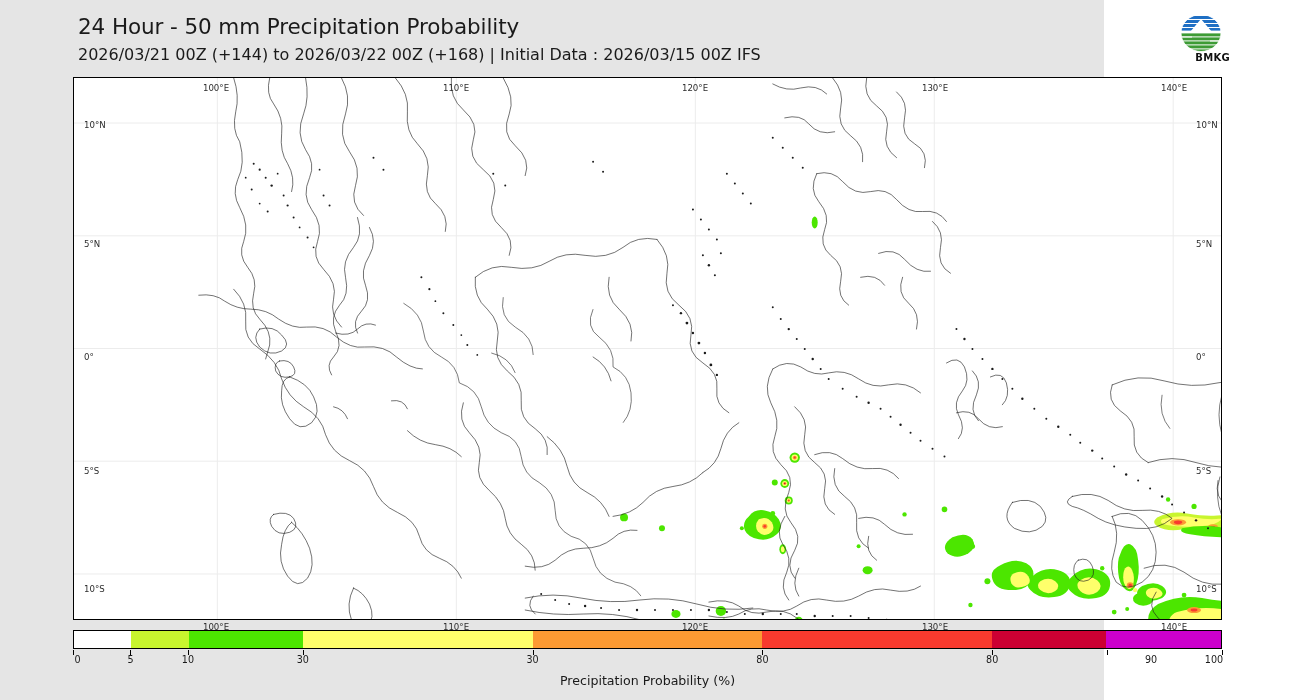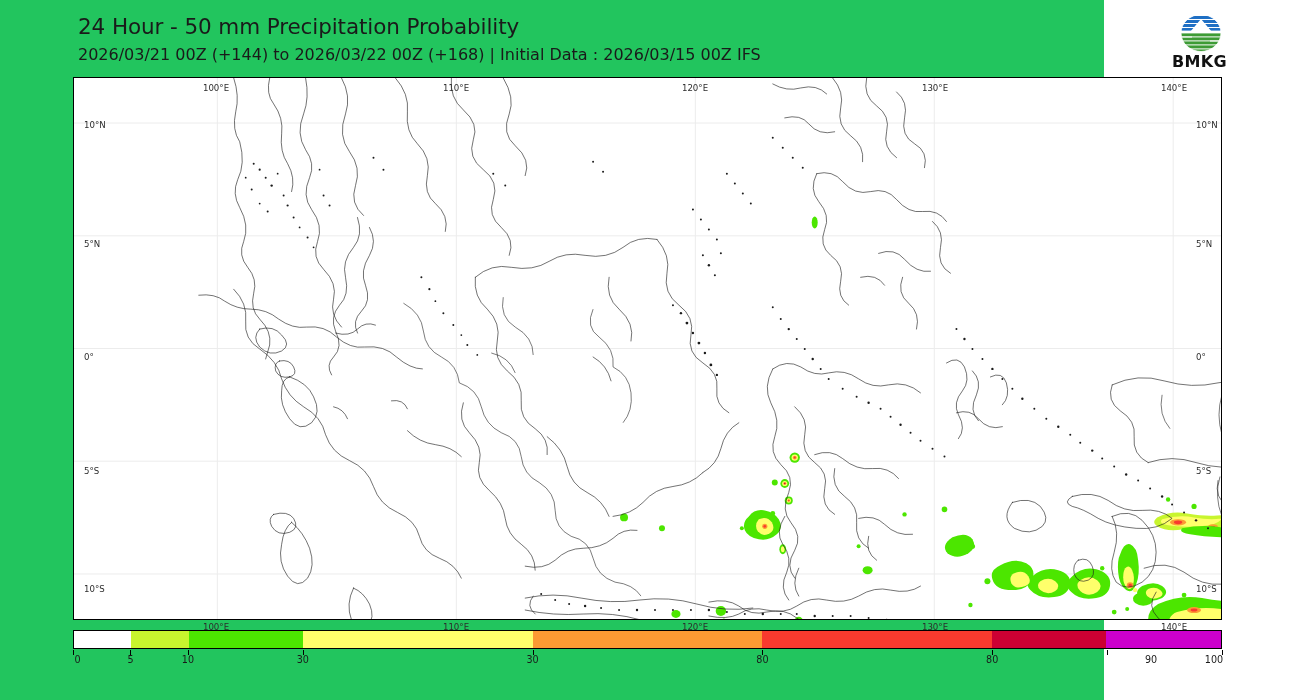--- a/index.html
+++ b/index.html
@@ -3,37 +3,37 @@
 <meta charset="utf-8">
 <style>
   * { box-sizing: border-box; }
   html, body {
     margin: 0; padding: 0;
     width: 1300px; height: 700px;
     background: #ffffff;
     font-family: "DejaVu Sans", sans-serif;
     overflow: hidden;
   }
-  #page { position: relative; width: 1104px; height: 700px; background:#22c55e; }
+  #page { position: relative; width: 1104px; height: 700px; background:#e5e5e5; }
 
   
   #header { position:absolute; left:78px; top:14px; }
   #title {
     font-size: 21.5px; color:#1a1a1a; font-weight: 400;
     letter-spacing:-0.1px; white-space:nowrap;
   }
   #subtitle {
     font-size: 16px; color:#1a1a1a; margin-top: 6px; white-space:nowrap;
   }
 
   
   #logo { position:absolute; left:1172px; top:14px; width:58px; height:52px; }
   #logo svg { display:block; }
   #logo-text {
-    text-align:left; font-size:16px; font-weight:bold; color:#111;
+    text-align:right; font-size:10px; font-weight:bold; color:#111;
     margin-top:-2px; letter-spacing:0.3px;
   }
 
   
   #map-frame {
     position:absolute; left:73px; top:77px; width:1149px; height:543px;
     border:1.4px solid #000; background:#fff; overflow:hidden;
   }
   #map-inner { position:absolute; inset:0; }
   #map-svg { position:absolute; left:0; top:0; width:100%; height:100%; }
@@ -553,15 +553,16 @@
       <div class="ctlbl" style="left:0.4%;">0</div>
       <div class="ctlbl" style="left:5%;">5</div>
       <div class="ctlbl" style="left:10%;">10</div>
       <div class="ctlbl" style="left:20%;">30</div>
       <div class="ctlbl" style="left:40%;">30</div>
       <div class="ctlbl" style="left:60%;">80</div>
       <div class="ctlbl" style="left:80%;">80</div>
       <div class="ctlbl" style="left:90%;margin-left:44px;">90</div>
       <div class="ctlbl" style="left:99.3%;">100</div>
     </div>
+    <div id="cbar-label">Precipitation Probability (%)</div>
   </div>
 
 </div>
 
 </body></html>

